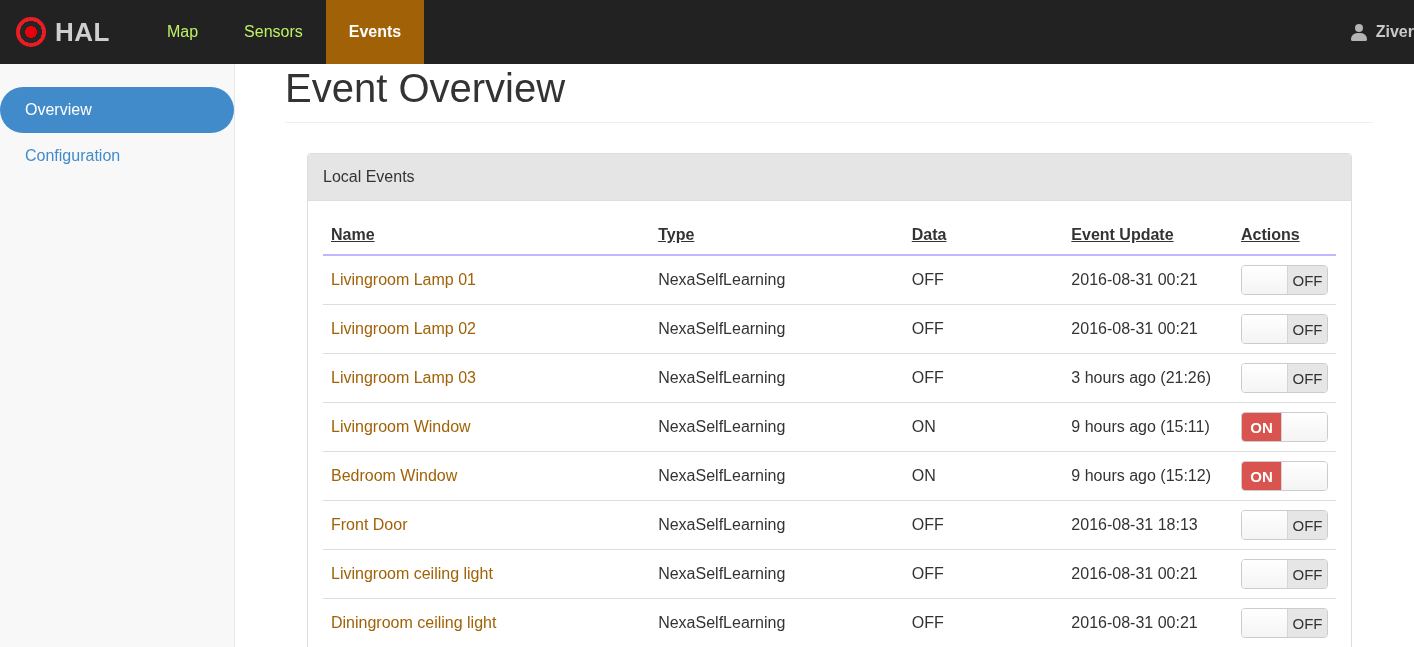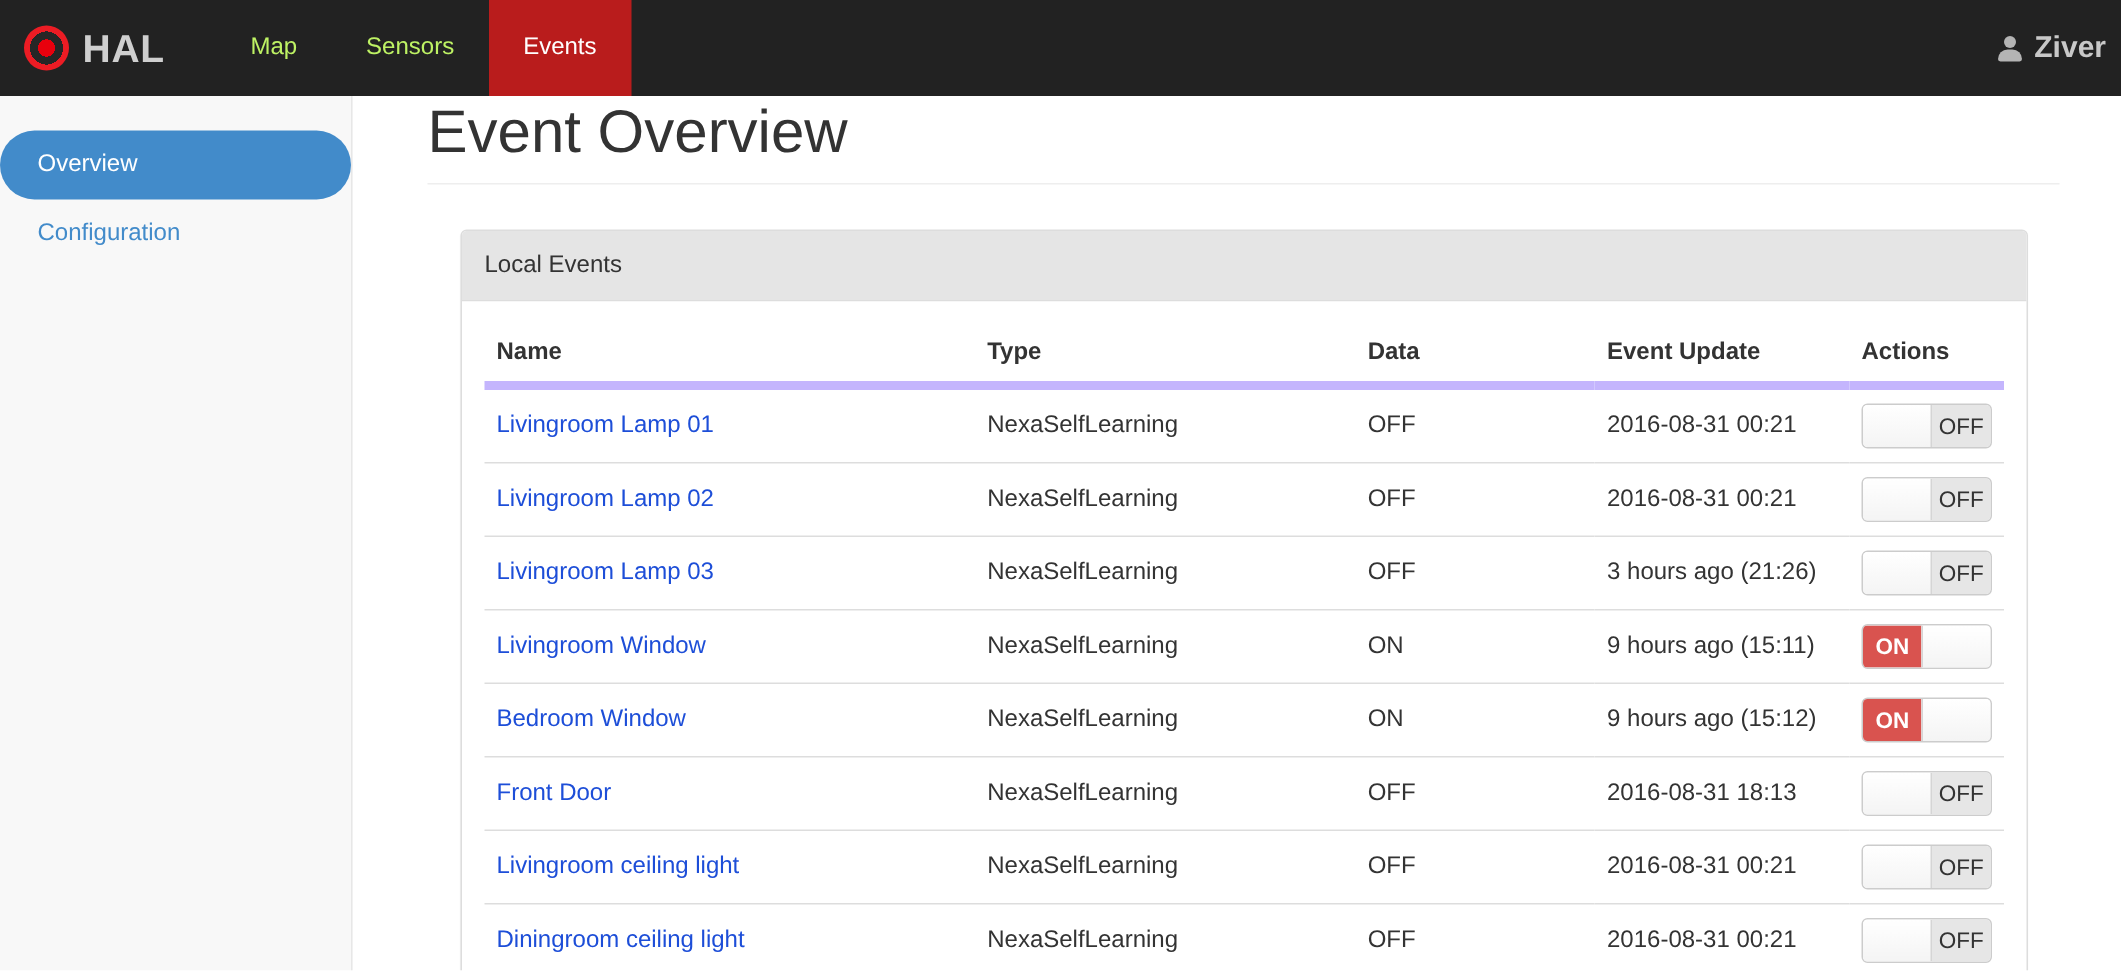--- a/index.html
+++ b/index.html
@@ -25,24 +25,24 @@
       #e8000d 0 27%, #262626 27% 52%, #ec1c24 52% 100%);
   }
   .brand-label {
     font-size: 26px; font-weight: bold; color: #cfcfcf; letter-spacing: 0.5px;
   }
   .nav-links { display: flex; align-items: stretch; margin-left: 16px; }
   .nav-link {
     display: flex; align-items: center; padding: 0 23px;
     color: #bef264; font-size: 16px; text-decoration: none; cursor: pointer;
   }
-  .nav-link.active { background: #b91c1c; color: #fff; }
+  .nav-link.active { background: #a16207; color: #fff; font-weight: bold; }
   .navbar-user {
     margin-left: auto; display: flex; align-items: center; gap: 8px;
-    padding-right: 10px; color: #c8c8c8; font-size: 20px; font-weight: bold;
+    padding-right: 0; color: #c8c8c8; font-size: 16px; font-weight: bold;
     cursor: pointer;
   }
   .user-icon { position: relative; width: 17px; height: 17px; }
   .user-icon::before {
     content: ""; position: absolute; top: 0; left: 4.5px;
     width: 8px; height: 8px; border-radius: 50%; background: #b4b4b4;
   }
   .user-icon::after {
     content: ""; position: absolute; bottom: 0; left: 0.5px;
     width: 16px; height: 8px; border-radius: 8px 8px 2px 2px; background: #b4b4b4;
@@ -81,27 +81,27 @@
   .panel-heading {
     padding: 14px 15px; background: #e5e5e5; border-bottom: 1px solid #ddd;
     border-radius: 3px 3px 0 0; font-size: 16px; color: #333;
   }
   .panel-body { padding: 15px; }
 
   
   table.events { width: 100%; border-collapse: collapse; font-size: 16px; }
   table.events th {
     text-align: left; font-weight: bold; color: #333;
-    padding: 10px 8px; border-bottom: 6px solid #c4b5fd;
+    padding: 10px 8px; border-bottom: 2px solid #c4b5fd; text-decoration: underline;
   }
   table.events td {
     padding: 9px 8px; border-top: 1px solid #ddd; vertical-align: middle;
     color: #333;
   }
-  table.events a { color: #1d4ed8; text-decoration: none; cursor: pointer; }
+  table.events a { color: #a16207; text-decoration: none; cursor: pointer; }
   th.c-actions, td.c-actions { text-align: right; }
   col.c-name   { width: 328px; }
   col.c-type   { width: 254px; }
   col.c-data   { width: 160px; }
   col.c-update { width: 170px; }
   col.c-actions{ width: 103px; }
 
   
   .switch {
     display: inline-flex; width: 87px; height: 30px;

